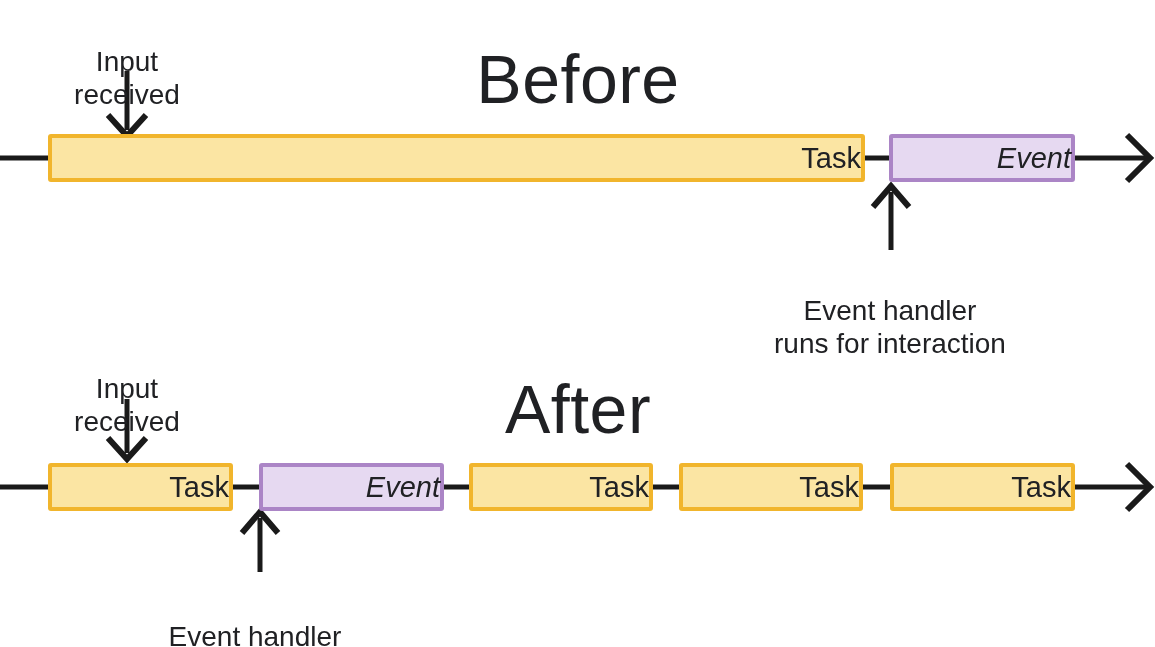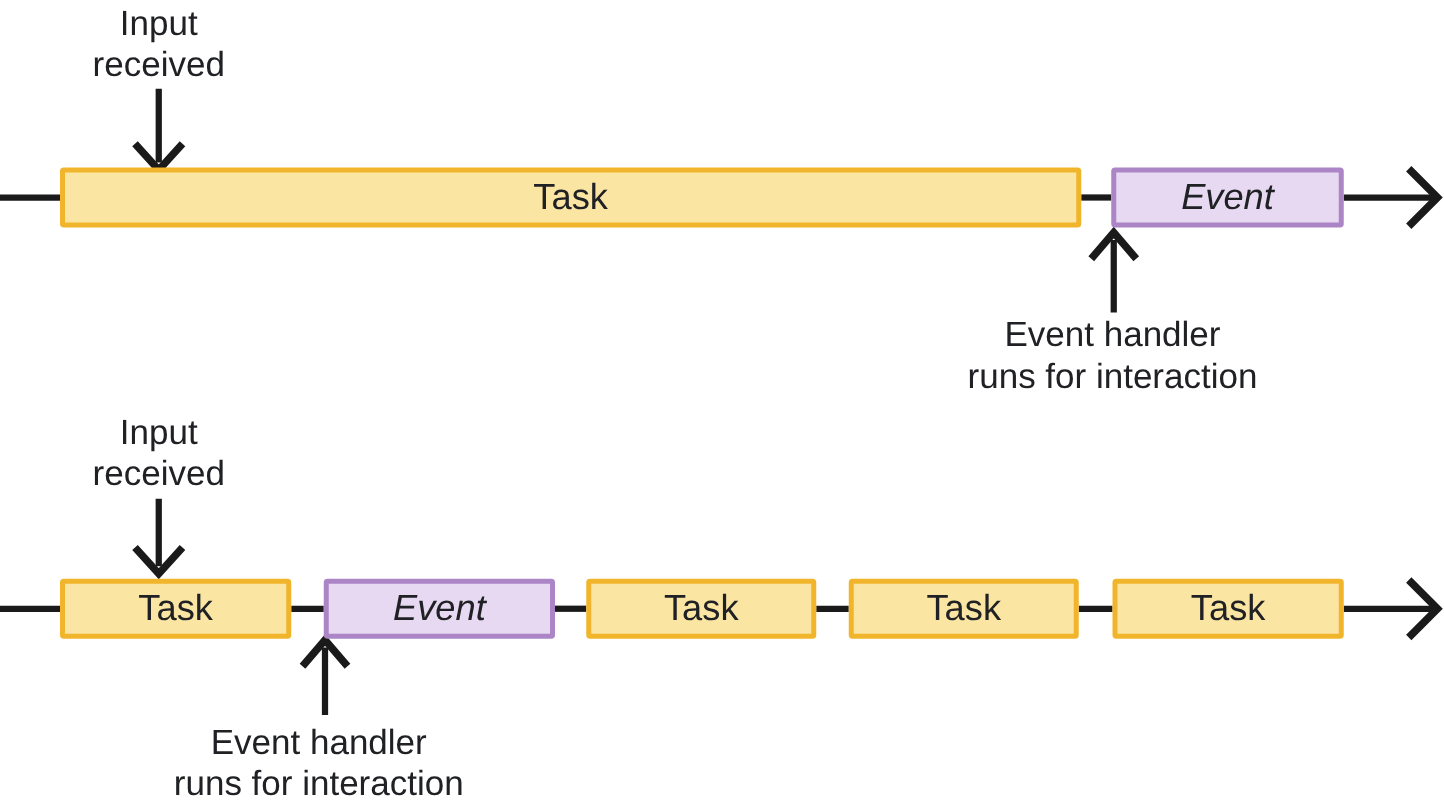--- a/index.html
+++ b/index.html
@@ -32,29 +32,30 @@
     color: var(--text, #202124);
     white-space: nowrap;
   }
   .note {
     position: absolute;
     text-align: center;
     font-size: 28px;
     line-height: 33px;
     color: var(--text, #202124);
     white-space: pre-line;
+    margin-top: 43px;
   }
   .tbox {
     position: absolute;
     height: 40px;
     border: 4px solid;
     border-radius: 3px;
     display: flex;
     align-items: center;
-    justify-content: center;
+    justify-content: flex-end;
     font-size: 29px;
     color: var(--text, #202124);
   }
   .tbox.task {
     background: var(--task-fill, #FBE5A3);
     border-color: var(--task-border, #F1B52C);
   }
   .tbox.event {
     background: var(--event-fill, #E6D9F1);
     border-color: var(--event-border, #AB85C6);
@@ -87,34 +88,36 @@
     <path d="M1075,487 H1148"></path>
     <polyline stroke-width="6" points="1127,464 1150,487 1127,510"></polyline>
 
     <path d="M127,399 V453"></path>
     <polyline stroke-width="6" points="108,438 127,459 146,438"></polyline>
 
     <path d="M260,572 V518"></path>
     <polyline stroke-width="6" points="242,533 260,512 278,533"></polyline>
   </svg>
 
+  <div class="section-title" style="left:378px; top:40px; width:400px;">Before</div>
 
   <div class="note" style="left:27px; top:2px; width:200px;">Input
 received</div>
 
   <div class="tbox task" style="left:48px; top:134px; width:809px;">
     <span>Task</span>
   </div>
   <div class="tbox event" style="left:889px; top:134px; width:178px;">
     <span>Event</span>
   </div>
 
   <div class="note" style="left:740px; top:251px; width:300px;">Event handler
 runs for interaction</div>
 
+  <div class="section-title" style="left:378px; top:370px; width:400px;">After</div>
 
   <div class="note" style="left:27px; top:329px; width:200px;">Input
 received</div>
 
   <div class="tbox task" style="left:48px; top:463px; width:177px;">
     <span>Task</span>
   </div>
   <div class="tbox event" style="left:259px; top:463px; width:177px;">
     <span>Event</span>
   </div>

